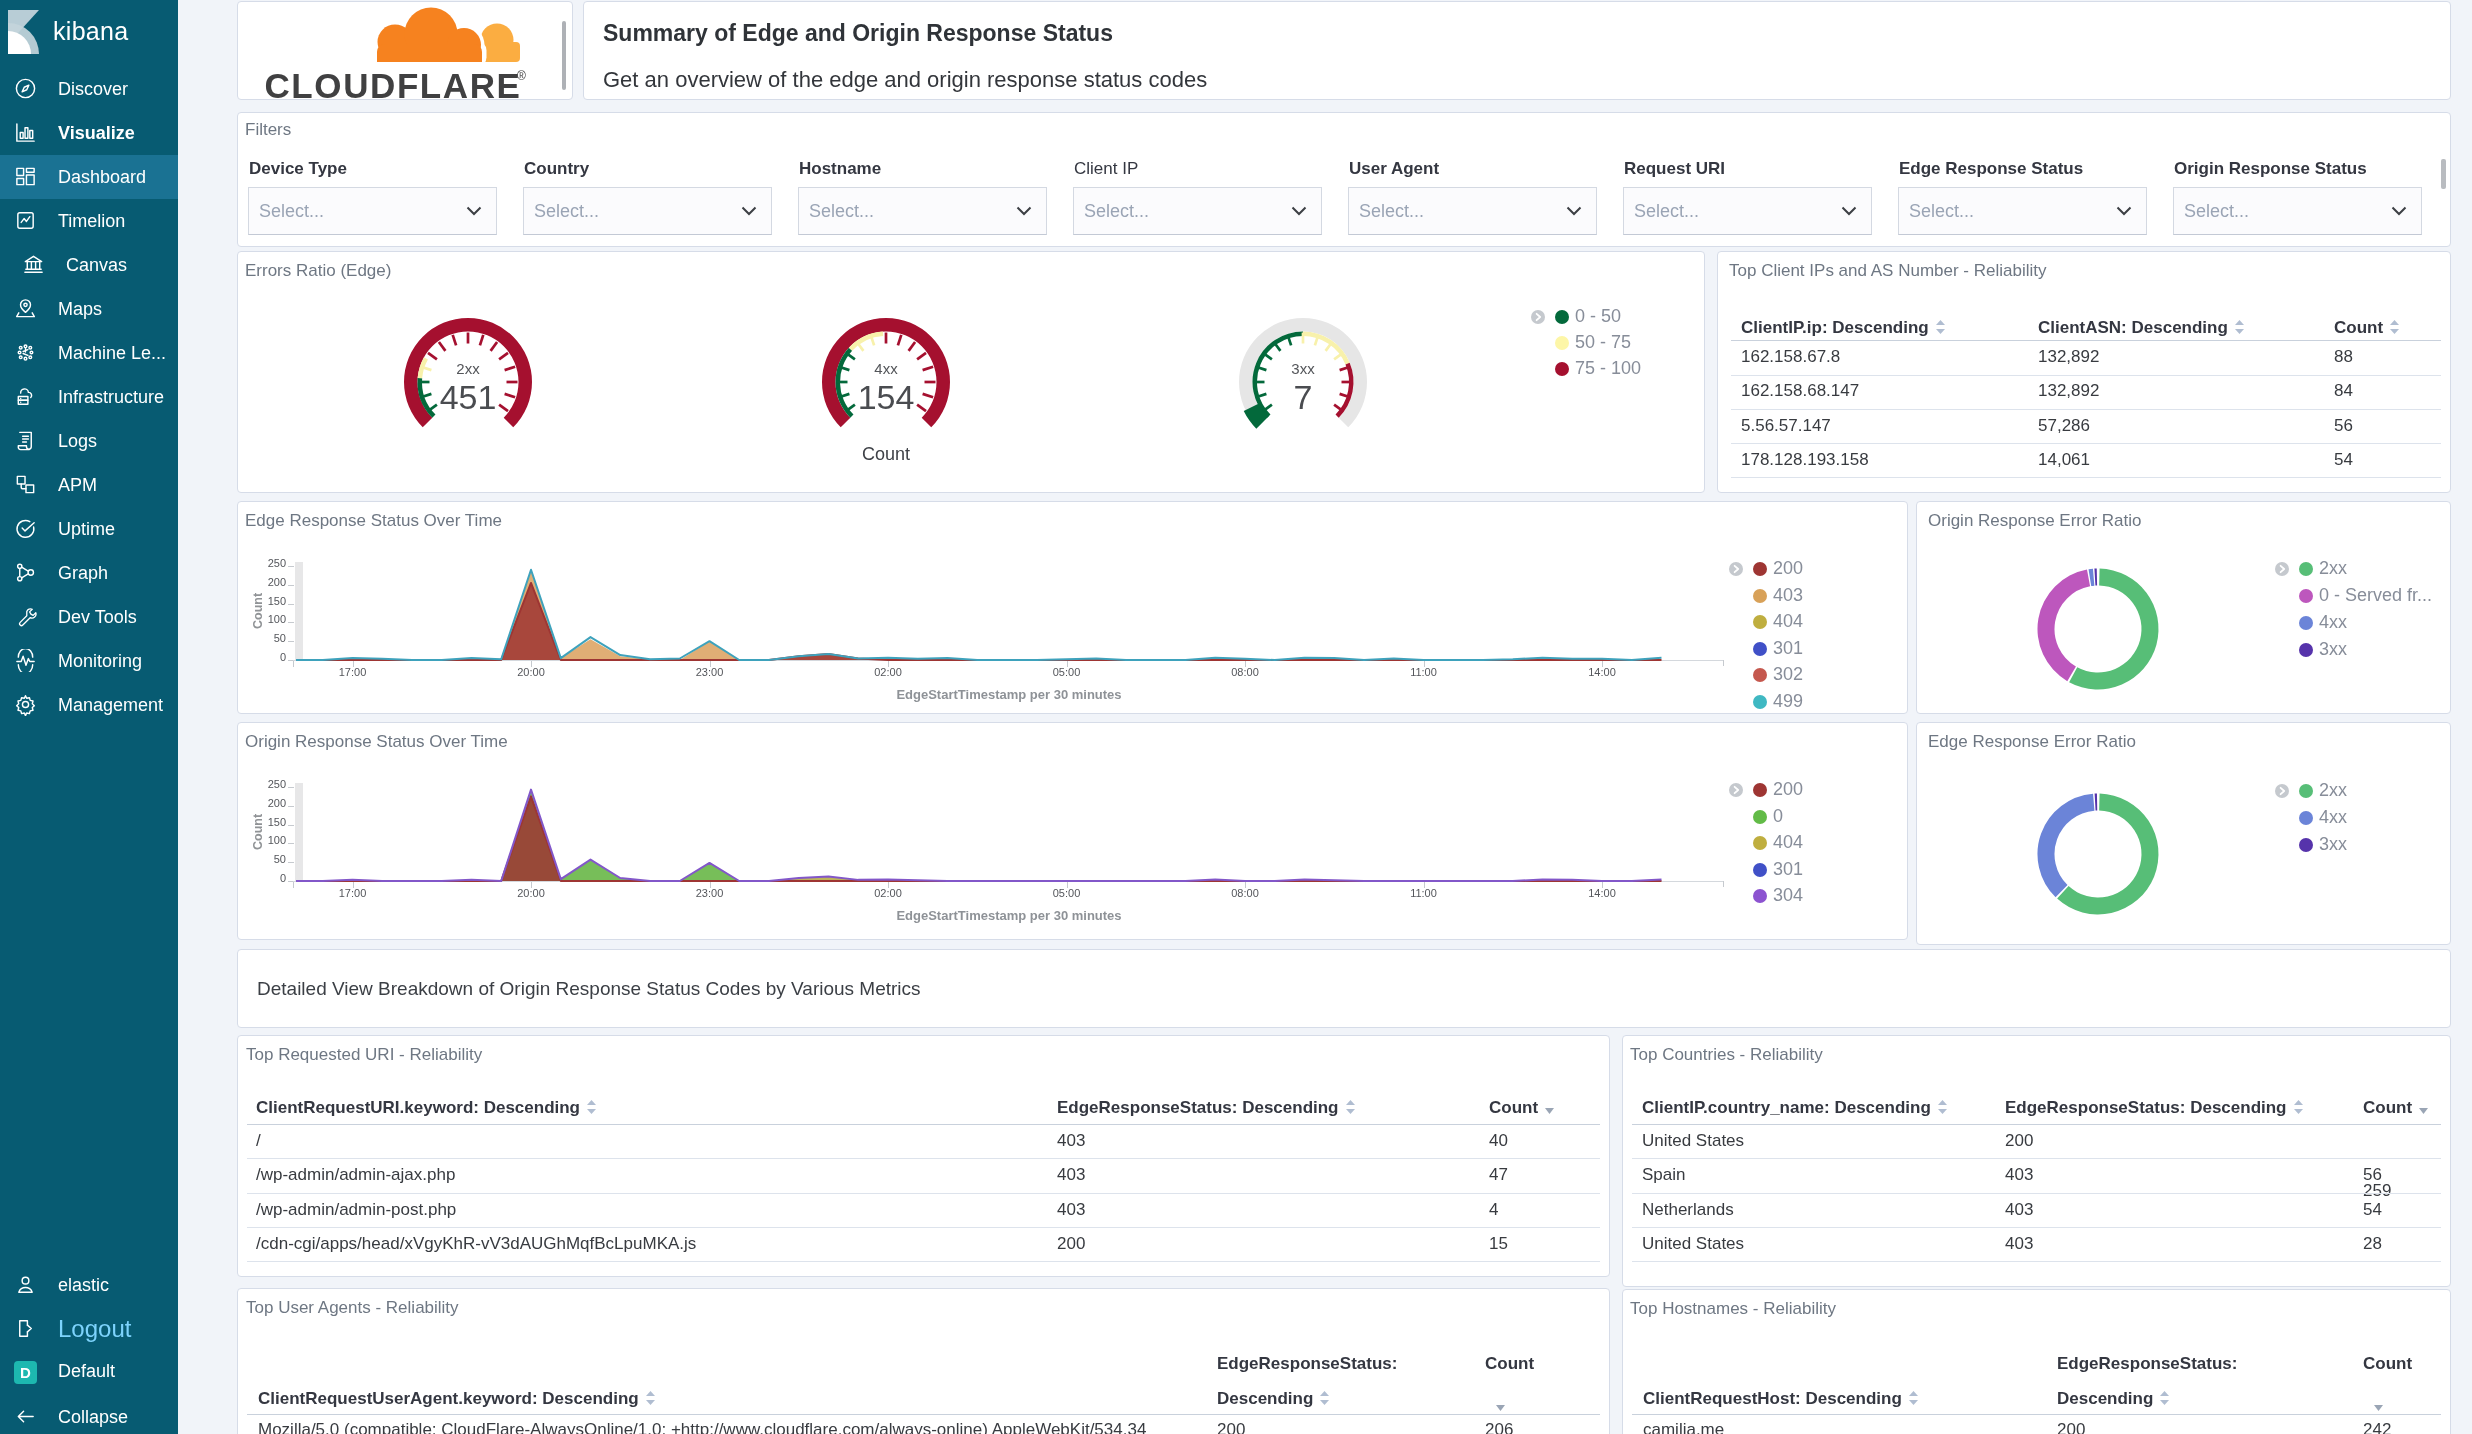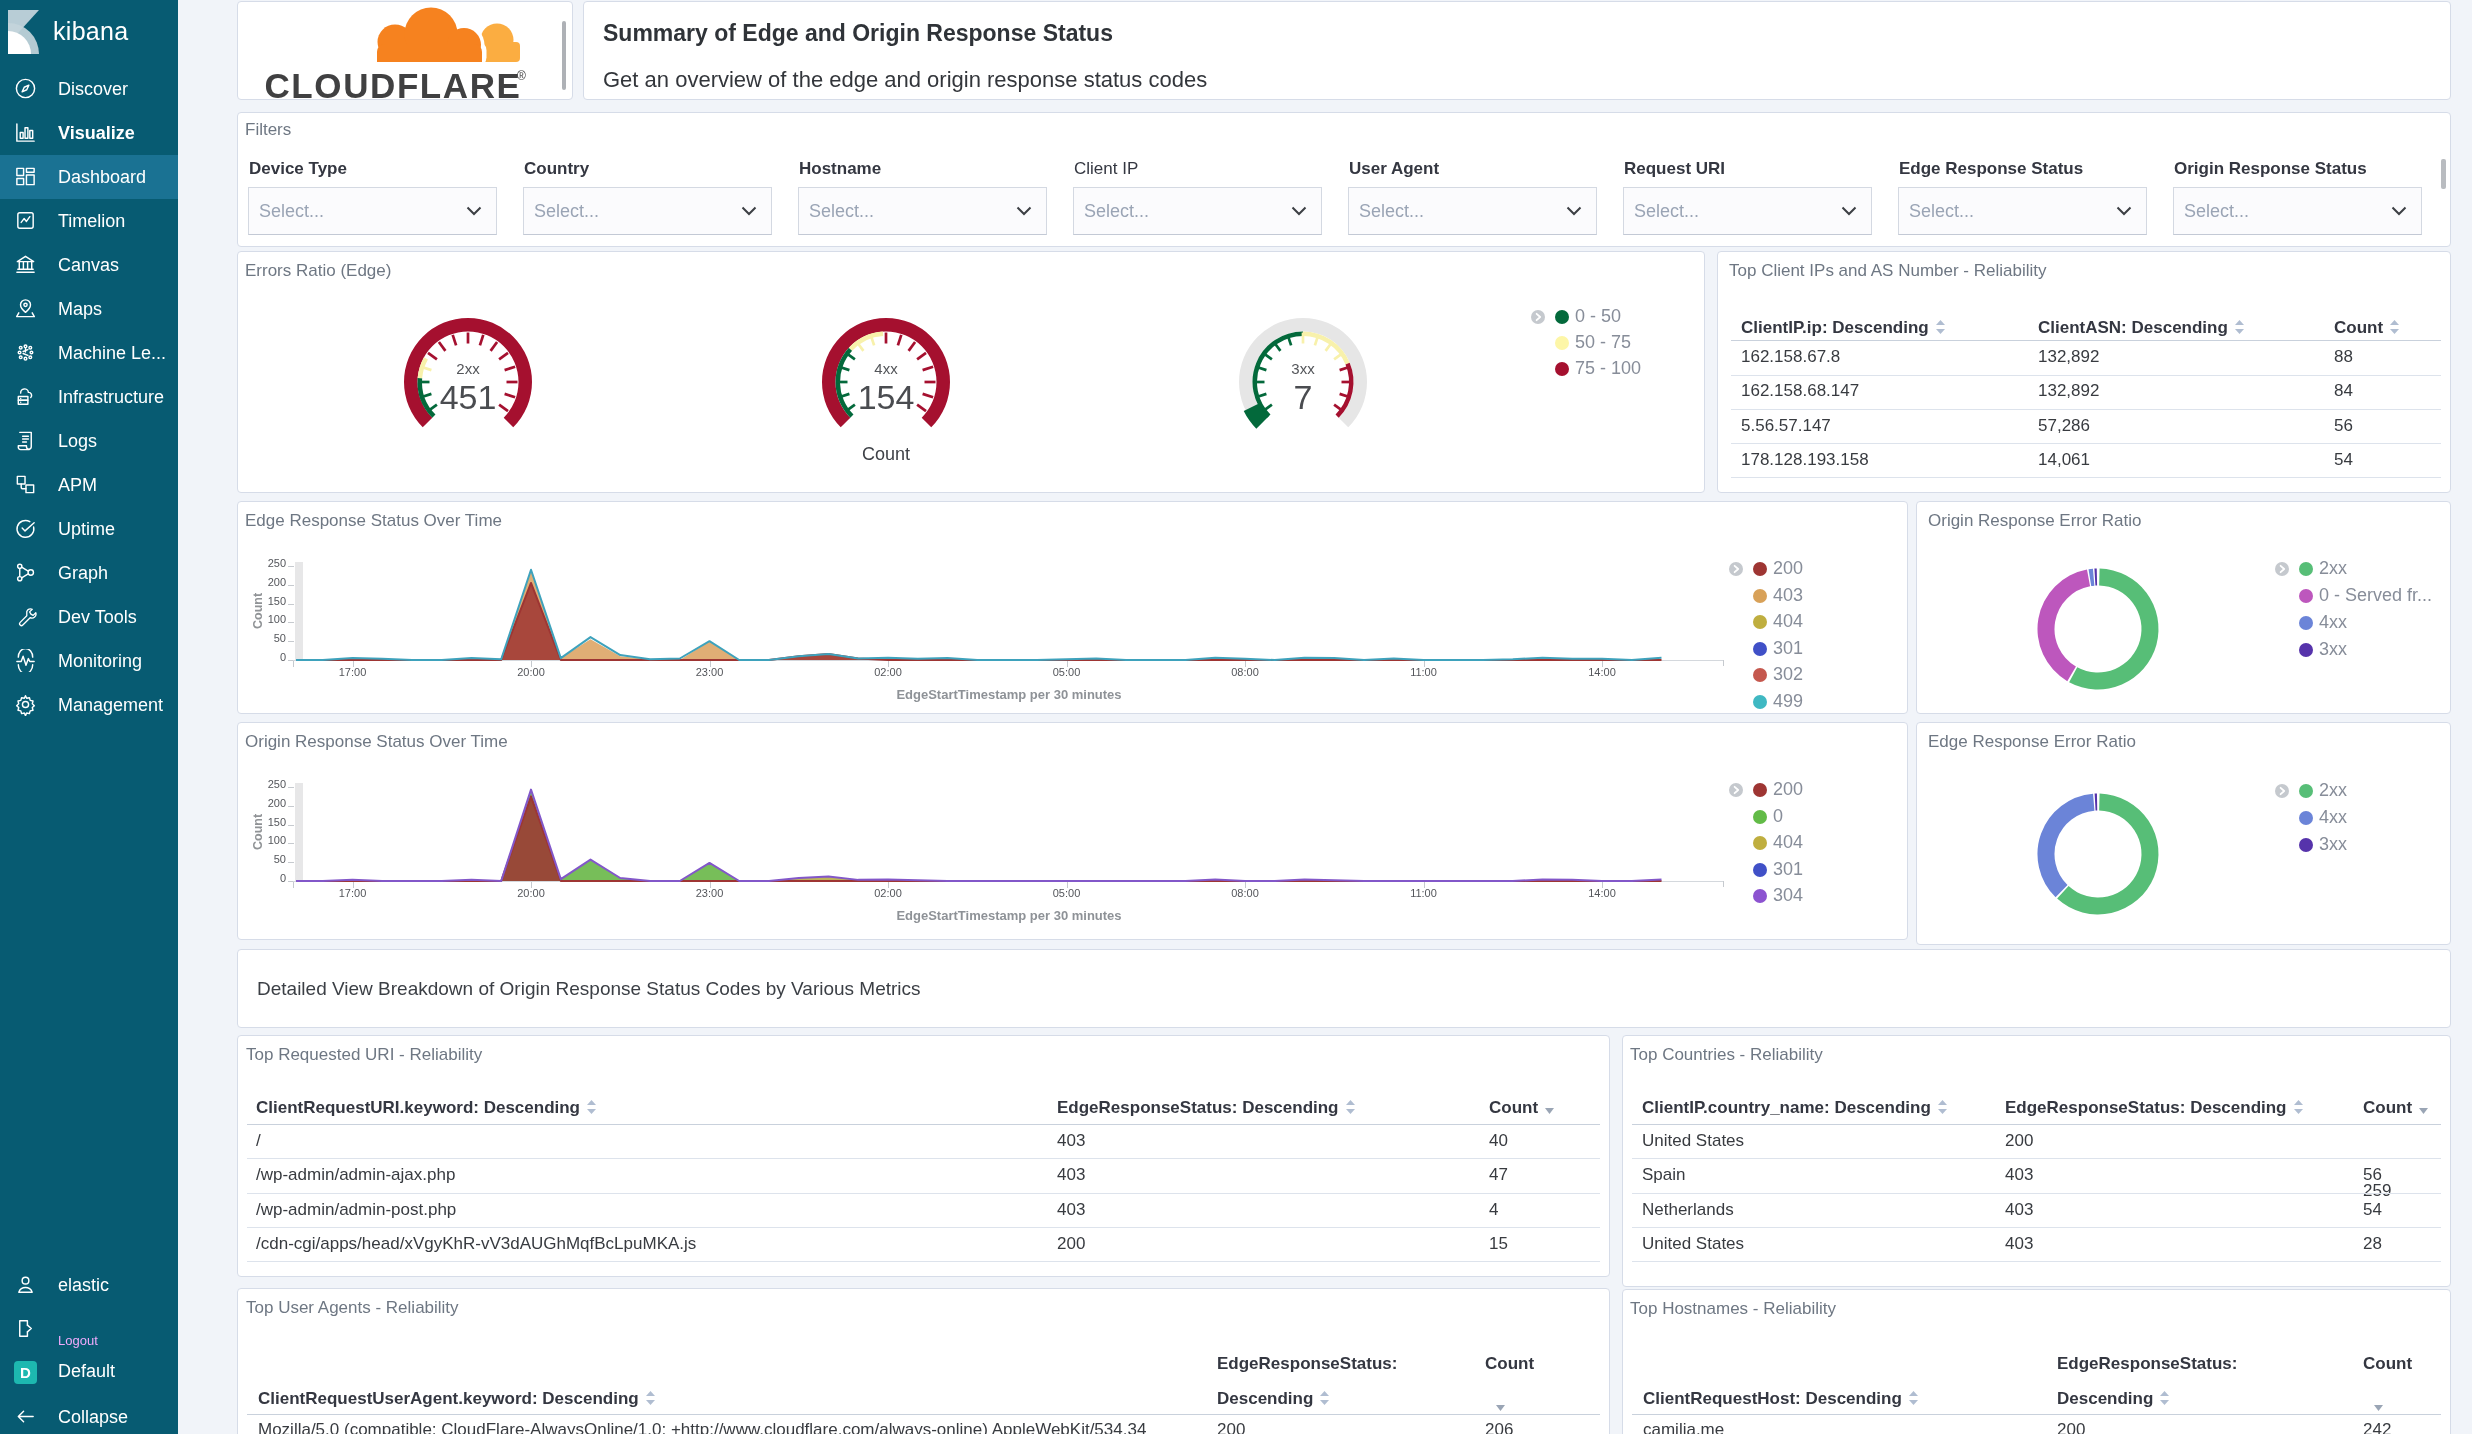--- a/index.html
+++ b/index.html
@@ -47,21 +47,21 @@
         </svg></div>
       <div style="position:absolute;left:58px;top:10px;font-size:18px;line-height:24px;color:#ffffff">Dashboard</div>
     </div>
     <div style="position:absolute;left:0;top:199px;width:178px;height:44px;">
       <div style="position:absolute;left:14px;top:10px"><svg width="23" height="23" viewBox="0 0 24 24" fill="none" stroke="#ffffff" stroke-width="1.5" stroke-linecap="round" stroke-linejoin="round">
           <rect x="4" y="4" width="16" height="16" rx="2"></rect>
           <path d="M7.5 14 l3-4 2.5 3 3.5-5"></path>
         </svg></div>
       <div style="position:absolute;left:58px;top:10px;font-size:18px;line-height:24px;color:#ffffff">Timelion</div>
     </div>
-    <div style="position:absolute;left:0;top:243px;width:178px;height:44px;">
+    <div style="position:absolute;left:8px;top:243px;width:178px;height:44px;">
       <div style="position:absolute;left:14px;top:10px"><svg width="23" height="23" viewBox="0 0 24 24" fill="none" stroke="#ffffff" stroke-width="1.5" stroke-linecap="round" stroke-linejoin="round">
           <path d="M3.5 9 L12 3.5 L20.5 9 Z"></path>
           <path d="M5.5 9 v8 M9.8 9 v8 M14.2 9 v8 M18.5 9 v8"></path>
           <path d="M4 17 h16 M3 20 h18"></path>
         </svg></div>
       <div style="position:absolute;left:58px;top:10px;font-size:18px;line-height:24px;color:#ffffff">Canvas</div>
     </div>
     <div style="position:absolute;left:0;top:287px;width:178px;height:44px;">
       <div style="position:absolute;left:14px;top:10px"><svg width="23" height="23" viewBox="0 0 24 24" fill="none" stroke="#ffffff" stroke-width="1.5" stroke-linecap="round" stroke-linejoin="round">
           <path d="M12 3 a5.2 5.2 0 0 1 5.2 5.2 C17.2 12 12 16 12 16 S6.8 12 6.8 8.2 A5.2 5.2 0 0 1 12 3 Z"></path>
@@ -149,21 +149,21 @@
           <circle cx="12" cy="8" r="3.5"></circle>
           <path d="M5 20 a7.5 7.5 0 0 1 14 0 Z"></path>
         </svg></div>
       <div style="position:absolute;left:58px;top:10px;font-size:18px;line-height:24px;color:#ffffff">elastic</div>
     </div>
     <div style="position:absolute;left:0;top:1307px;width:178px;height:44px;">
       <div style="position:absolute;left:14px;top:10px"><svg width="23" height="23" viewBox="0 0 24 24" fill="none" stroke="#ffffff" stroke-width="1.5" stroke-linecap="round" stroke-linejoin="round">
           <path d="M6 4 h8 v4.5 M14 15.5 V20 H6 V4"></path>
           <path d="M14 8.5 l4 3.5 -4 3.5"></path>
         </svg></div>
-      <div style="position:absolute;left:58px;top:22px;font-size:13px;line-height:24px;color:#f0abfc">Logout</div>
+      <div style="position:absolute;left:58px;top:10px;font-size:24px;line-height:24px;color:#7dd3fc">Logout</div>
     </div>
     <div style="position:absolute;left:0;top:1351px;width:178px;height:44px">
 <div style="position:absolute;left:14px;top:10px;width:23px;height:23px;border-radius:4px;background:#1db8b0;color:#fff;font-size:15px;font-weight:bold;text-align:center;line-height:23px">D</div>
 <div style="position:absolute;left:58px;top:10px;font-size:18px;color:#fff">Default</div>
     </div>
     <div style="position:absolute;left:0;top:1395px;width:178px;height:44px;">
       <div style="position:absolute;left:14px;top:10px"><svg width="23" height="23" viewBox="0 0 24 24" fill="none" stroke="#ffffff" stroke-width="1.5" stroke-linecap="round" stroke-linejoin="round">
           <path d="M20 12 H5 M10 6.5 L4.5 12 L10 17.5"></path>
         </svg></div>
       <div style="position:absolute;left:58px;top:10px;font-size:18px;line-height:24px;color:#ffffff">Collapse</div>

